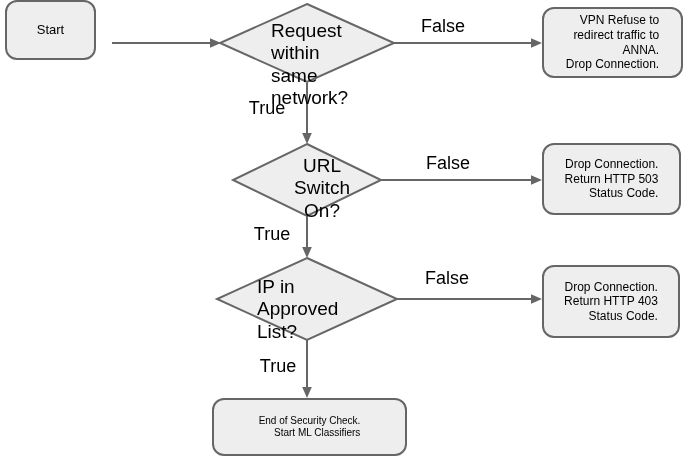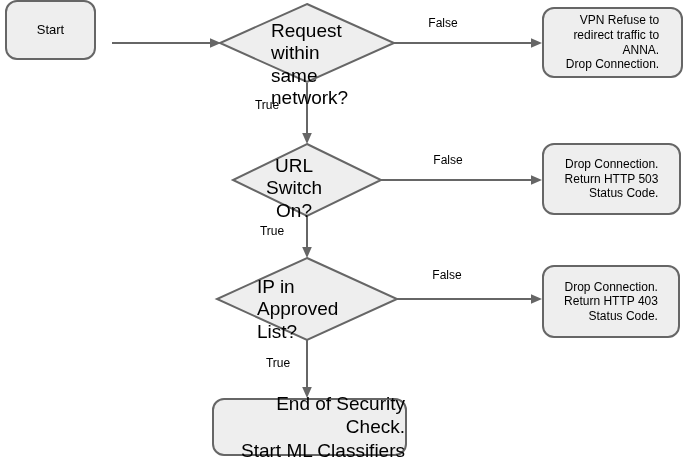--- a/index.html
+++ b/index.html
@@ -35,34 +35,34 @@
     position: absolute;
     white-space: pre-line;
     line-height: 1.18;
     font-size: 19px;
     color: #000000;
   }
   .edge-label {
     position: absolute;
     width: 56px;
     text-align: center;
-    font-size: 12px;
+    font-size: 18px;
     color: #000000;
   }
 
   
   #node-start { left: 5px;   top: 0;  width: 91px; height: 60px; font-size: 13px; }
   #node-vpn   { left: 542px; top: 7px;   width: 141px; height: 71px; font-size: 12px; }
   #node-503   { left: 542px; top: 143px; width: 139px; height: 72px; font-size: 12px; }
   #node-403   { left: 542px; top: 265px; width: 138px; height: 73px; font-size: 12px; }
-  #node-end   { left: 212px; top: 398px; width: 195px; height: 58px; font-size: 19px; }
+  #node-end   { left: 212px; top: 398px; width: 195px; height: 58px; font-size: 10px; }
 
   
   #dlabel-network { left: 271px; top: 20px;  width: 86px;  text-align: left; }
-  #dlabel-url     { left: 244px; top: 155px; width: 100px; text-align: center; }
+  #dlabel-url     { left: 272px; top: 155px; width: 100px; text-align: center; }
   #dlabel-ip      { left: 257px; top: 276px; width: 100px; }
 
   
   #elabel-false-network { left: 415px; top: 16px; }
   #elabel-false-url     { left: 420px; top: 153px; }
   #elabel-false-ip      { left: 419px; top: 268px; }
   #elabel-true-network  { left: 239px; top: 98px; }
   #elabel-true-url      { left: 244px; top: 224px; }
   #elabel-true-ip       { left: 250px; top: 356px; }
 </style>

